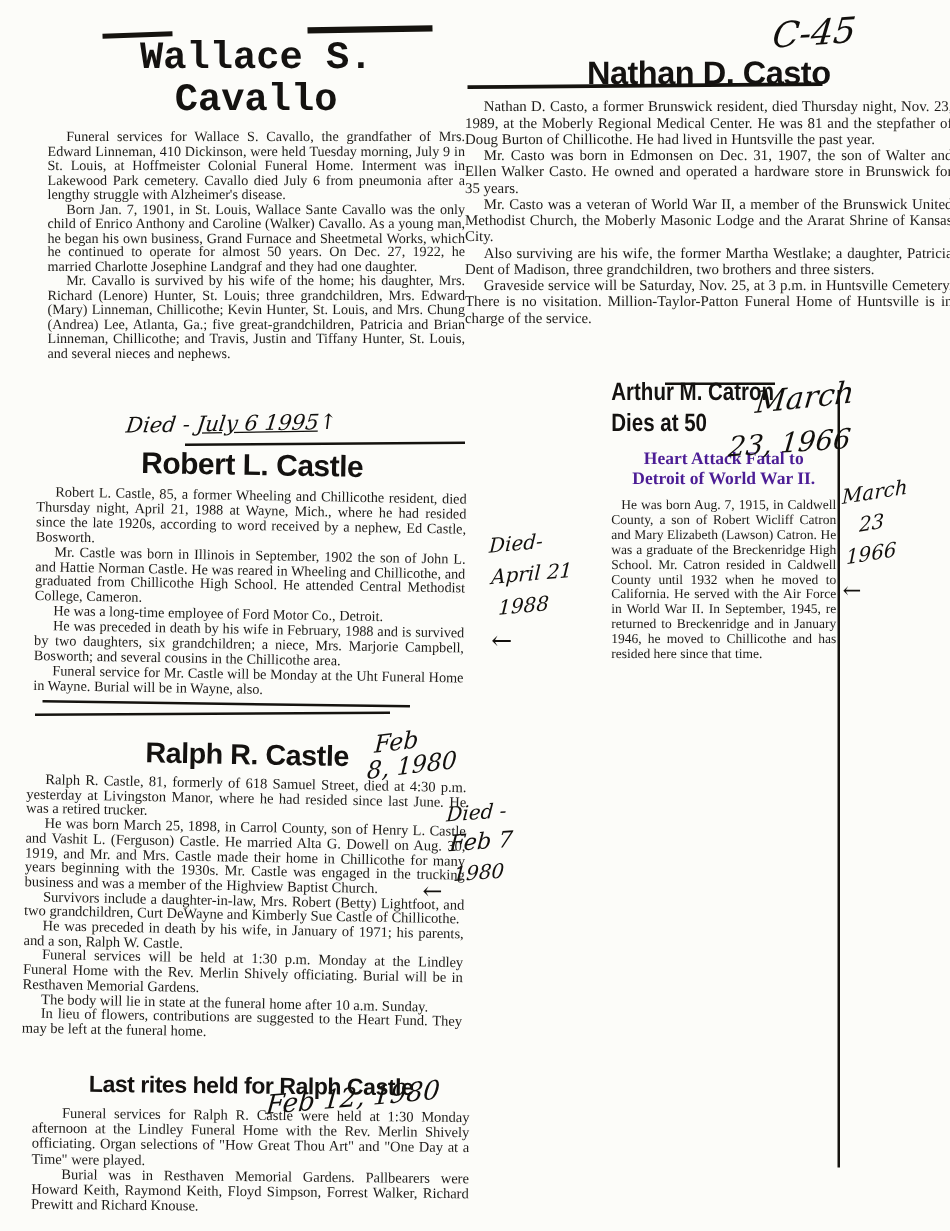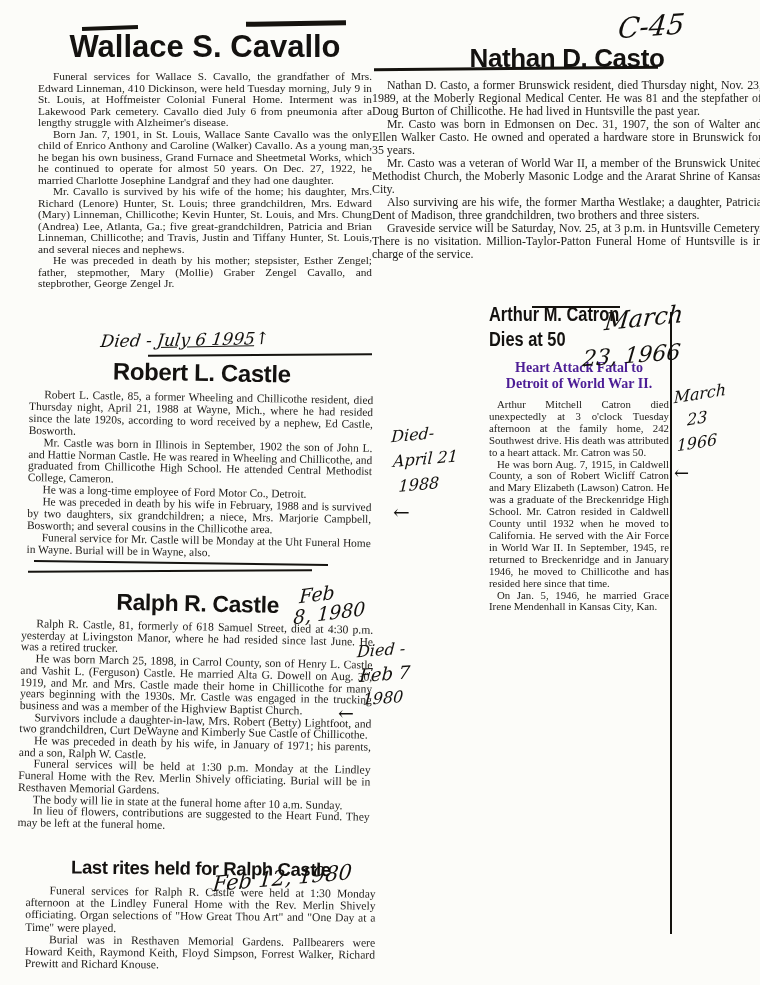--- a/index.html
+++ b/index.html
@@ -4,21 +4,21 @@
 <style>
   html,body { margin:0; padding:0; background:#777; }
   .page {
     position:relative; width:760px; height:985px; margin:0 auto;
     background:#fcfcf9; color:#1d1b18; overflow:hidden;
     font-family:"Liberation Serif", serif;
   }
   .article { position:absolute; }
   .article p { margin:0; text-align:justify; text-indent:15px; }
   .headline { font-weight:bold; text-align:center; margin:0; color:#141210; }
-  .serif-head { font-family:Liberation Sans, sans-serif; }
+  .serif-head { font-family:Liberation Mono, monospace; }
   .sans-head  { font-family:"Liberation Sans", sans-serif; letter-spacing:-0.4px; }
 
   
   .cavallo { left:38px; top:30px; width:334px; }
   .cavallo .headline { font-size:31px; line-height:34px; }
   .cavallo .body { margin-top:7px; font-size:11.3px; line-height:11.5px; }
 
   
   .casto { left:372px; top:42px; width:390px; }
   .casto .headline { font-size:26px; line-height:32px; }
@@ -68,21 +68,20 @@
   <div class="artifact" style="left:246px; top:21px; width:100px; height:5px; transform:rotate(-1deg);"></div>
 
   <div class="hand" style="left:620px; top:12px; font-size:28px; transform:rotate(-4deg) skewX(-10deg);">C-45</div>
 
   <article class="article cavallo">
     <h1 class="headline serif-head">Wallace S. Cavallo</h1>
     <div class="body">
       <p>Funeral services for Wallace S. Cavallo, the grandfather of Mrs. Edward Linneman, 410 Dickinson, were held Tuesday morning, July 9 in St. Louis, at Hoffmeister Colonial Funeral Home. Interment was in Lakewood Park cemetery. Cavallo died July 6 from pneumonia after a lengthy struggle with Alzheimer's disease.</p>
       <p>Born Jan. 7, 1901, in St. Louis, Wallace Sante Cavallo was the only child of Enrico Anthony and Caroline (Walker) Cavallo. As a young man, he began his own business, Grand Furnace and Sheetmetal Works, which he continued to operate for almost 50 years. On Dec. 27, 1922, he married Charlotte Josephine Landgraf and they had one daughter.</p>
       <p>Mr. Cavallo is survived by his wife of the home; his daughter, Mrs. Richard (Lenore) Hunter, St. Louis; three grandchildren, Mrs. Edward (Mary) Linneman, Chillicothe; Kevin Hunter, St. Louis, and Mrs. Chung (Andrea) Lee, Atlanta, Ga.; five great-grandchildren, Patricia and Brian Linneman, Chillicothe; and Travis, Justin and Tiffany Hunter, St. Louis, and several nieces and nephews.</p>
-      <p>He was preceded in death by his mother; stepsister, Esther Zengel; father, stepmother, Mary (Mollie) Graber Zengel Cavallo, and stepbrother, George Zengel Jr.</p>
     </div>
   </article>
 
   <div class="rule" style="left:374px; top:67px; width:284px; height:3px; transform:rotate(-0.5deg);"></div>
   <article class="article casto">
     <h1 class="headline sans-head">Nathan D. Casto</h1>
     <div class="body">
       <p>Nathan D. Casto, a former Brunswick resident, died Thursday night, Nov. 23, 1989, at the Moberly Regional Medical Center. He was 81 and the stepfather of Doug Burton of Chillicothe. He had lived in Huntsville the past year.</p>
       <p>Mr. Casto was born in Edmonsen on Dec. 31, 1907, the son of Walter and Ellen Walker Casto. He owned and operated a hardware store in Brunswick for 35 years.</p>
       <p>Mr. Casto was a veteran of World War II, a member of the Brunswick United Methodist Church, the Moberly Masonic Lodge and the Ararat Shrine of Kansas City.</p>
@@ -154,23 +153,21 @@
   <div class="rule" style="left:670px; top:312px; width:2px; height:622px;"></div>
 
   <article class="article catron">
     <h1 class="head-line">Arthur M. Catron</h1>
     <h1 class="head-line">Dies at 50</h1>
     <div class="subhead">
       <div>Heart Attack Fatal to</div>
       <div>Detroit of World War II.</div>
     </div>
     <div class="body">
-      <p>Arthur Mitchell Catron died unexpectedly at 3 o'clock Tuesday afternoon at the family home, 242 Southwest drive. His death was attributed to a heart attack. Mr. Catron was 50.</p>
       <p>He was born Aug. 7, 1915, in Caldwell County, a son of Robert Wicliff Catron and Mary Elizabeth (Lawson) Catron. He was a graduate of the Breckenridge High School. Mr. Catron resided in Caldwell County until 1932 when he moved to California. He served with the Air Force in World War II. In September, 1945, re returned to Breckenridge and in January 1946, he moved to Chillicothe and has resided here since that time.</p>
-      <p>On Jan. 5, 1946, he married Grace Irene Mendenhall in Kansas City, Kan.</p>
     </div>
   </article>
 
   <div class="hand" style="left:606px; top:308px; font-size:24px; transform:rotate(-6deg) skewX(-12deg);">March</div>
   <div class="hand" style="left:584px; top:346px; font-size:22px; transform:rotate(-4deg) skewX(-10deg);">23, 1966</div>
 
   <div class="hand" style="left:674px; top:386px; font-size:16px; line-height:24px; transform:rotate(-9deg) skewX(-10deg);">
     <div>March</div>
     <div style="padding-left:14px;">23</div>
     <div style="padding-left:4px;">1966</div>

